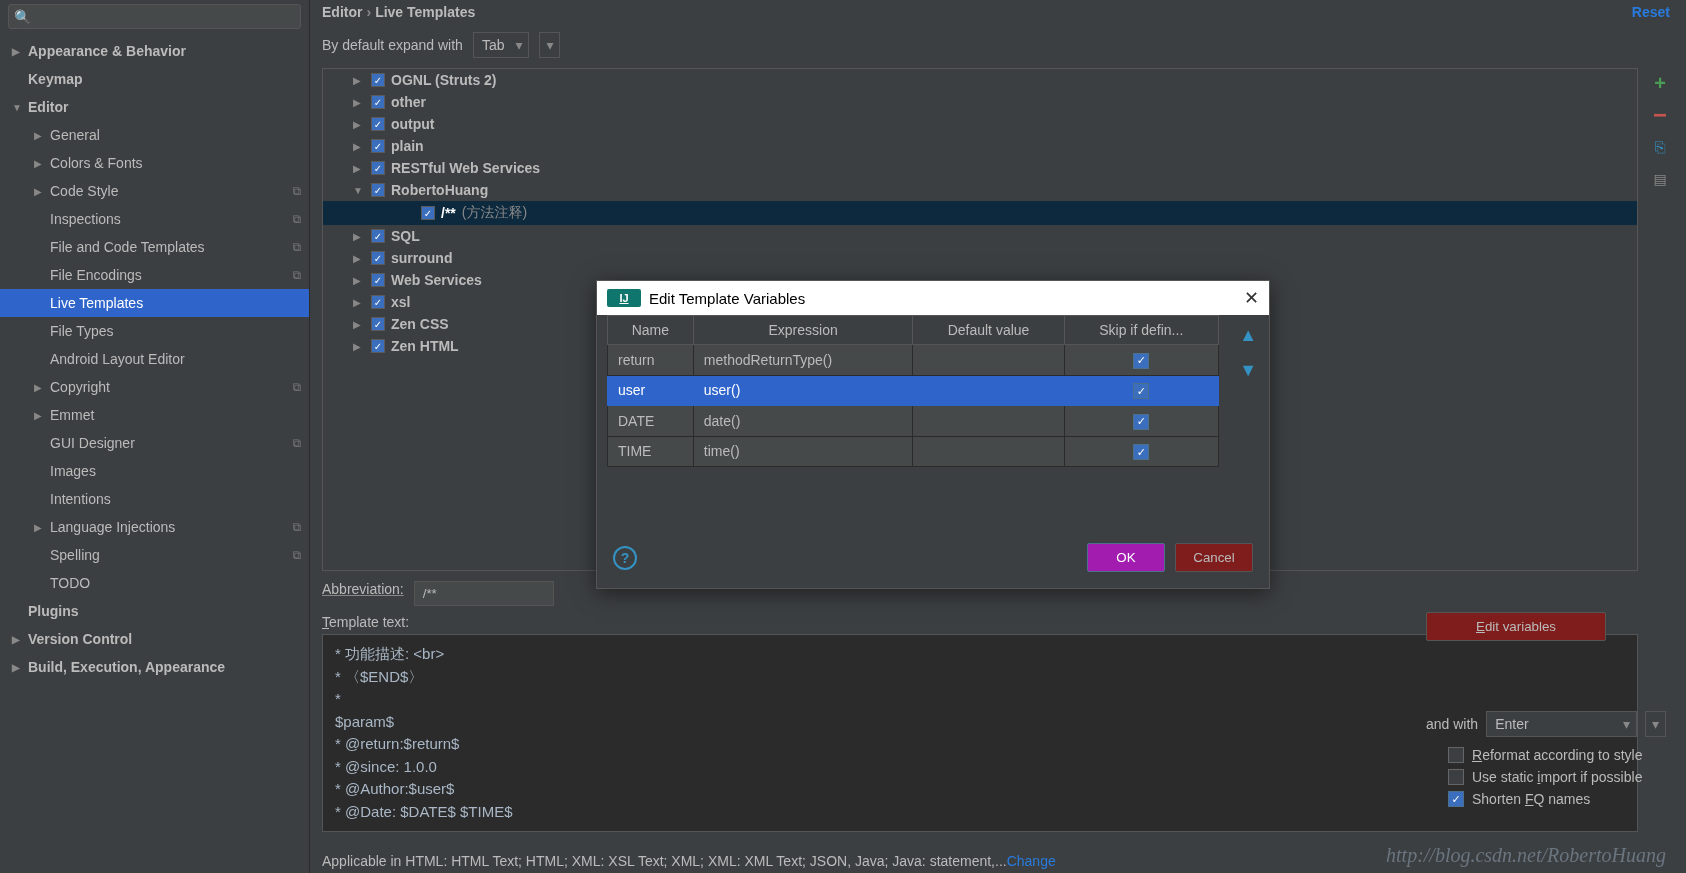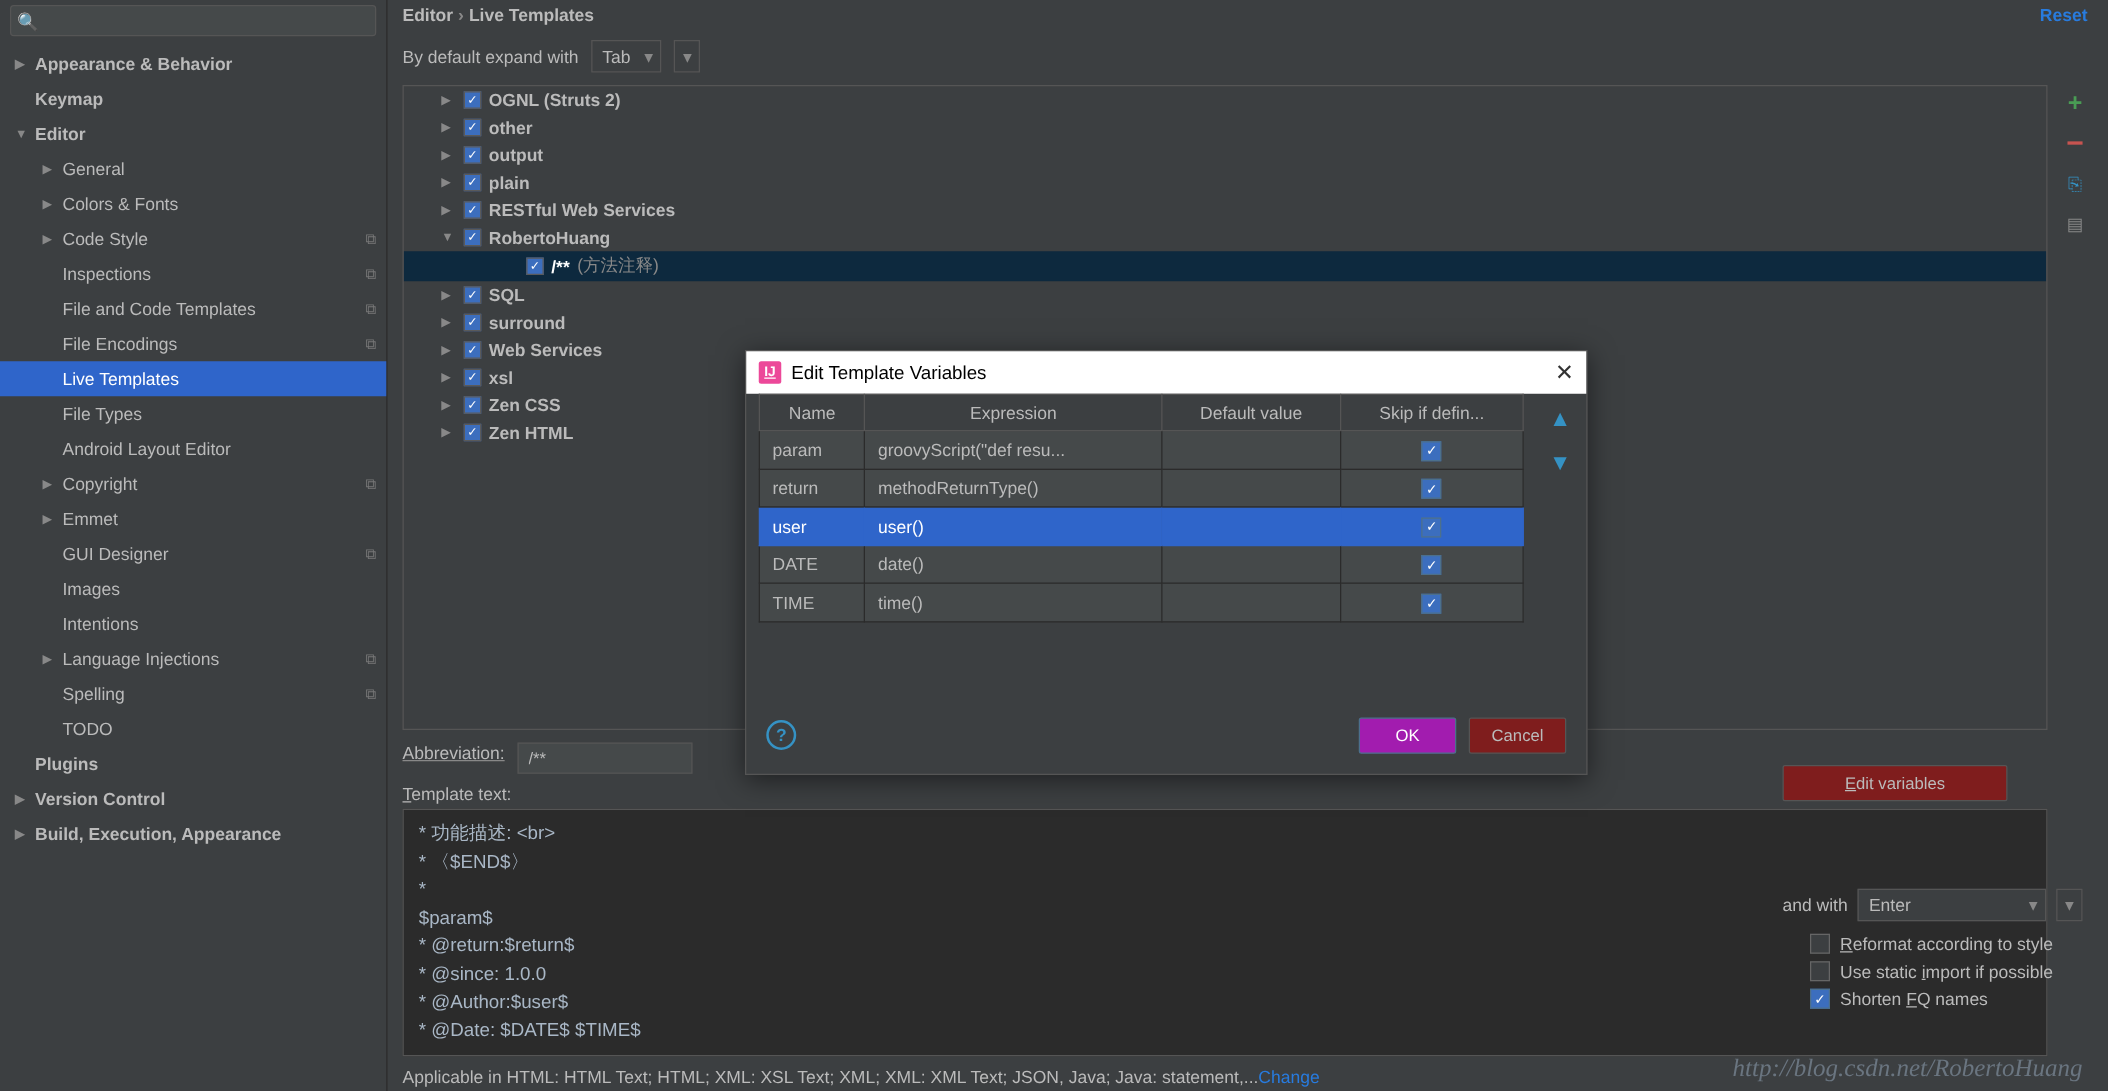--- a/index.html
+++ b/index.html
@@ -58,29 +58,29 @@
 
 .options-col { position: absolute; right: 20px; bottom: 60px; width: 240px; }
 .btn { background: #7f1d1d; border: 1px solid #555; padding: 6px 16px; color: #bbb; cursor: pointer; border-radius: 2px; }
 .btn.primary { background: #a21caf; border-color: #4c708c; color: #fff; }
 .edit-vars-btn { width: 180px; margin-bottom: 70px; }
 .opt-row { display: flex; align-items: center; gap: 8px; margin: 6px 0; padding-left: 22px; }
 .chkbox { width: 16px; height: 16px; border: 1px solid #666; background: #3c3f41; display: inline-flex; align-items: center; justify-content: center; color: #bbb; font-size: 11px; }
 .chkbox.checked { background: #3c6ebe; border-color: #4c708c; color: #fff; }
 .expand-with { display: flex; align-items: center; gap: 8px; margin-bottom: 10px; }
 
-.applicable { margin-top: 8px; color: #bbb; }
+.applicable { margin-top: 21px; color: #bbb; }
 .applicable .link { color: #287bde; cursor: pointer; }
 
 .watermark { position: absolute; bottom: 6px; right: 20px; color: #6a7580; font-family: serif; font-style: italic; font-size: 20px; }
 
 
 .dialog { position: absolute; left: 596px; top: 280px; width: 674px; background: #3c3f41; border: 1px solid #555; box-shadow: 0 4px 20px rgba(0,0,0,0.5); z-index: 100; }
 .dlg-title { background: #fff; color: #000; padding: 6px 10px; display: flex; align-items: center; gap: 8px; font-size: 15px; }
-.dlg-title .icon { width: 18px; height: 18px; background: #ec4899; border-radius: 2px; display: inline-flex; align-items: center; justify-content: center; color: #fff; font-size: 11px; font-weight: bold; text-decoration: underline; }
+.dlg-title .icon { width: 34px; height: 18px; background: #0f766e; border-radius: 2px; display: inline-flex; align-items: center; justify-content: center; color: #fff; font-size: 11px; font-weight: bold; text-decoration: underline; }
 .dlg-title .close { margin-left: auto; cursor: pointer; font-size: 18px; color: #333; }
 .dlg-body { padding: 0 50px 0 10px; position: relative; }
 .dlg-table { width: 100%; border-collapse: collapse; }
 .dlg-table th { background: #3c3f41; border: 1px solid #555; padding: 6px 10px; font-weight: normal; color: #bbb; }
 .dlg-table td { border: 1px solid #2b2b2b; padding: 6px 10px; background: #45494a; }
 .dlg-table tr.sel td { background: #2f65ca; color: #fff; border: 1px solid #2f65ca; }
 .dlg-table td.chk-cell { text-align: center; }
 .dlg-table td.chk-cell .chkbox { margin: 0 auto; }
 .dlg-arrows { position: absolute; right: 12px; top: 10px; display: flex; flex-direction: column; gap: 14px; }
 .dlg-arrows span { color: #3592c4; font-size: 18px; cursor: pointer; }
@@ -350,26 +350,20 @@
     <table class="dlg-table">
       <thead>
           <tr id="dlg-head">
             <th>Name</th>
             <th>Expression</th>
             <th>Default value</th>
             <th>Skip if defin...</th>
           </tr>
         </thead>
       <tbody id="dlg-body-rows">
-          <tr>
-            <td>param</td>
-            <td>groovyScript("def resu...</td>
-            <td></td>
-            <td class="chk-cell"><span class="chkbox checked">✓</span></td>
-          </tr>
           <tr>
             <td>return</td>
             <td>methodReturnType()</td>
             <td></td>
             <td class="chk-cell"><span class="chkbox checked">✓</span></td>
           </tr>
           <tr class="sel">
             <td>user</td>
             <td>user()</td>
             <td></td>

